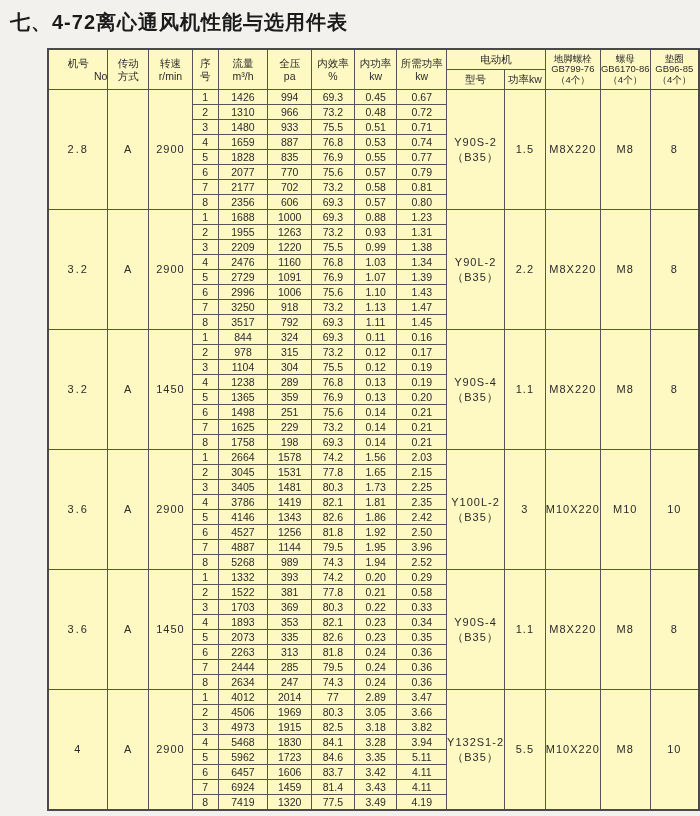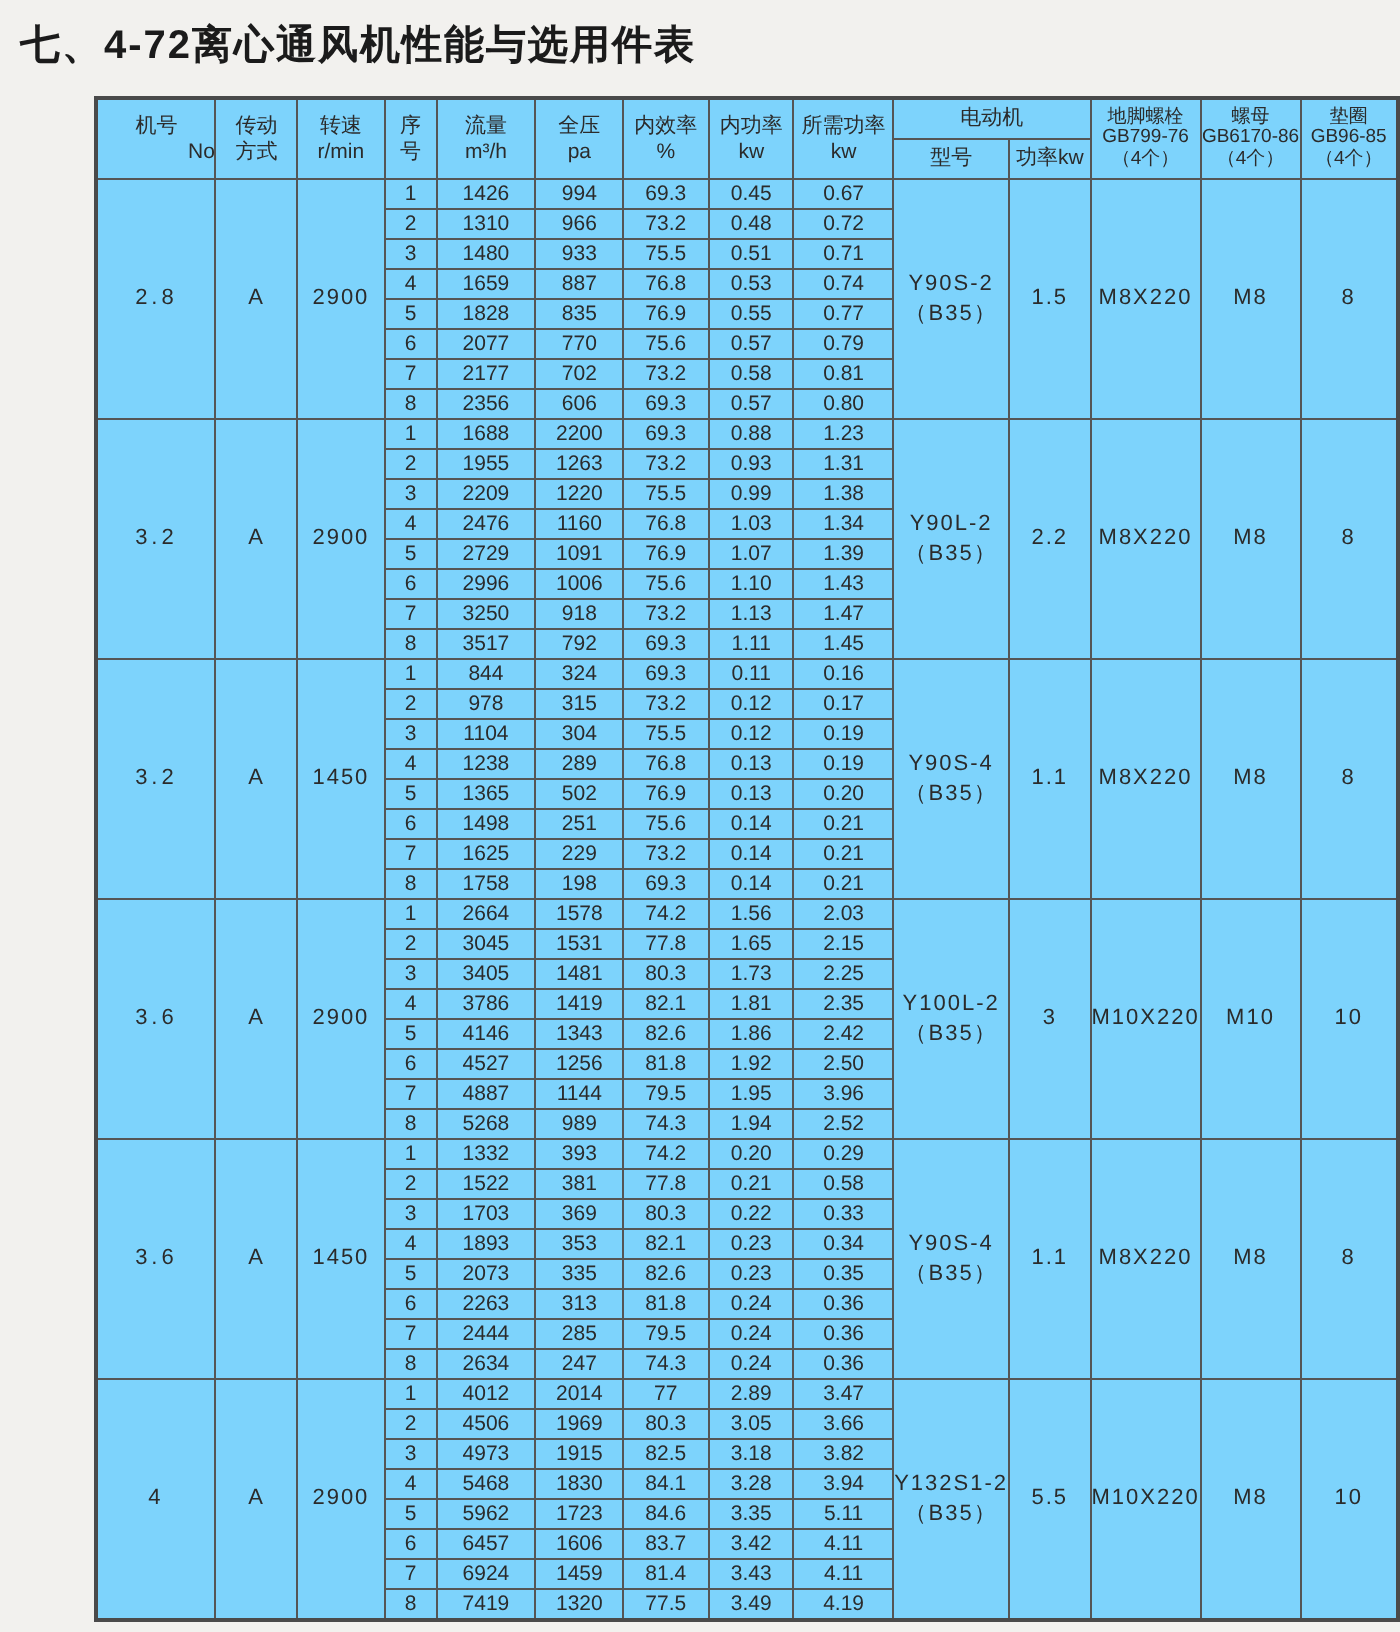--- a/index.html
+++ b/index.html
@@ -13,21 +13,21 @@
   .page{width:700px;height:816px;position:relative;}
   .title{
     font-size:20px;font-weight:bold;color:#1b1b1b;
     margin:0;padding:9px 0 12px 10px;letter-spacing:1px;
   }
   table.spec{
     border-collapse:collapse;
     table-layout:fixed;
     margin-left:47px;
     border:2px solid #4a4a4a;
-    background:#7dd3fc;
+    background:#fef9c3;
   }
   .spec th,.spec td{
     border:1px solid #555;
     text-align:center;
     vertical-align:middle;
     padding:0;
     color:#2b2b2b;
     overflow:hidden;
   }
   .spec th{
@@ -209,21 +209,21 @@
           <td>69.3</td>
           <td>0.57</td>
           <td>0.80</td>
         </tr>
         <tr>
           <td rowspan="8" class="group-cell machine-no">3.2</td>
           <td rowspan="8" class="group-cell">A</td>
           <td rowspan="8" class="group-cell">2900</td>
           <td>1</td>
           <td>1688</td>
-          <td>2200</td>
+          <td>1000</td>
           <td>69.3</td>
           <td>0.88</td>
           <td>1.23</td>
           <td rowspan="8" class="group-cell">
             <div>Y90L-2</div>
             <div>（B35）</div>
           </td>
           <td rowspan="8" class="group-cell">2.2</td>
           <td rowspan="8" class="group-cell">M8X220</td>
           <td rowspan="8" class="group-cell">M8</td>
@@ -324,21 +324,21 @@
           <td>4</td>
           <td>1238</td>
           <td>289</td>
           <td>76.8</td>
           <td>0.13</td>
           <td>0.19</td>
         </tr>
         <tr>
           <td>5</td>
           <td>1365</td>
-          <td>502</td>
+          <td>359</td>
           <td>76.9</td>
           <td>0.13</td>
           <td>0.20</td>
         </tr>
         <tr>
           <td>6</td>
           <td>1498</td>
           <td>251</td>
           <td>75.6</td>
           <td>0.14</td>

